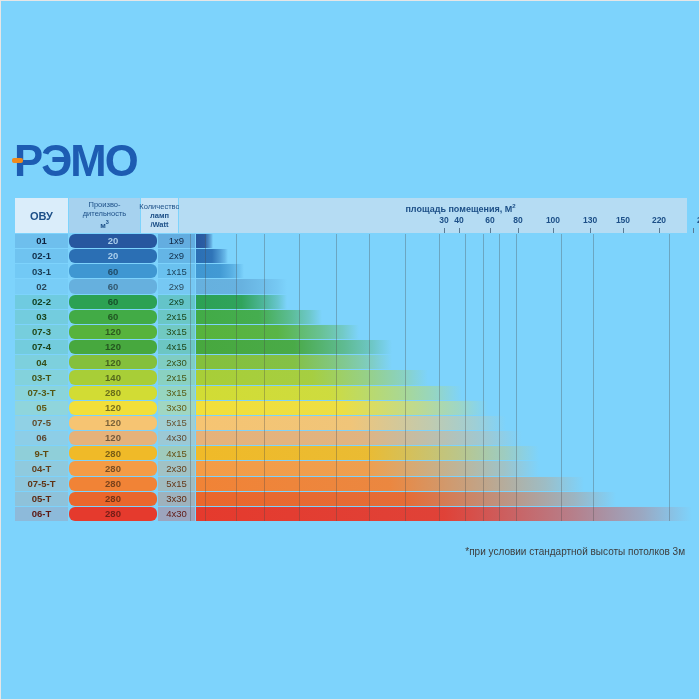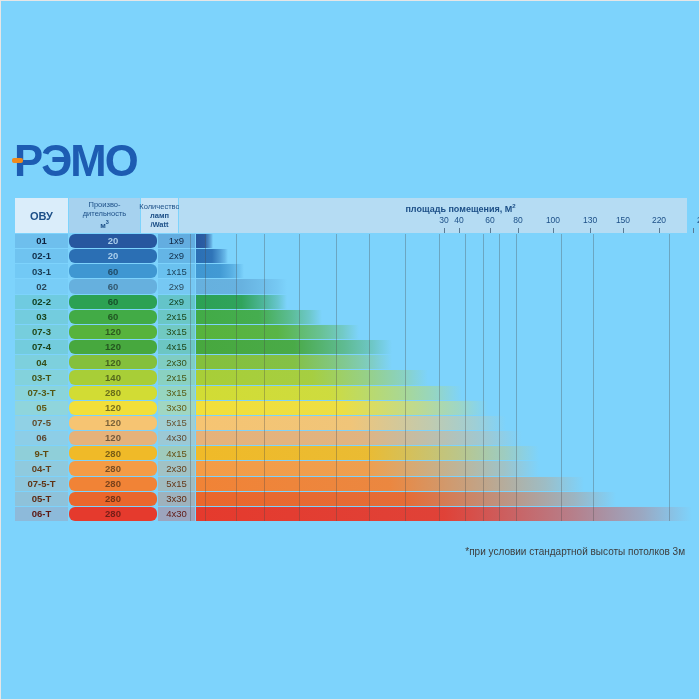--- a/index.html
+++ b/index.html
@@ -23,21 +23,21 @@
   .hc.cap{width:71px;font-size:7.5px;line-height:8.5px;}
   .hc.lmp{width:37px;font-size:7.5px;line-height:9px;}
   .hc sup{font-size:5.5px;}
   .hc .bld{font-weight:bold;}
   .harea{flex:1;margin-right:0;display:flex;flex-direction:column;}
   .area-label{height:16px;line-height:17px;text-align:center;font-size:9px;
               font-weight:bold;color:#1c4f87;padding-left:55px;}
   .area-label sup{font-size:6px;}
   .ticks{position:relative;flex:1;}
   .tick{position:absolute;top:1px;transform:translateX(-50%);font-size:8.5px;
-        font-weight:normal;color:#1c4f87;white-space:nowrap;}
+        font-weight:bold;color:#1c4f87;white-space:nowrap;}
   .tick-stub{position:absolute;bottom:0;width:1px;height:5px;background:#5a7a94;}
   
   .rows{position:relative;margin-top:1px;height:287px;display:flex;
         flex-direction:column;gap:1px;}
   .row{display:flex;flex:1;}
   .c{box-sizing:border-box;margin-right:1px;display:flex;align-items:center;
      justify-content:center;font-size:9.5px;line-height:1;}
   .c.ovu{width:53px;font-weight:bold;}
   .c.cap{width:88px;font-weight:bold;border-radius:6px;}
   .c.lmp{width:37px;}

